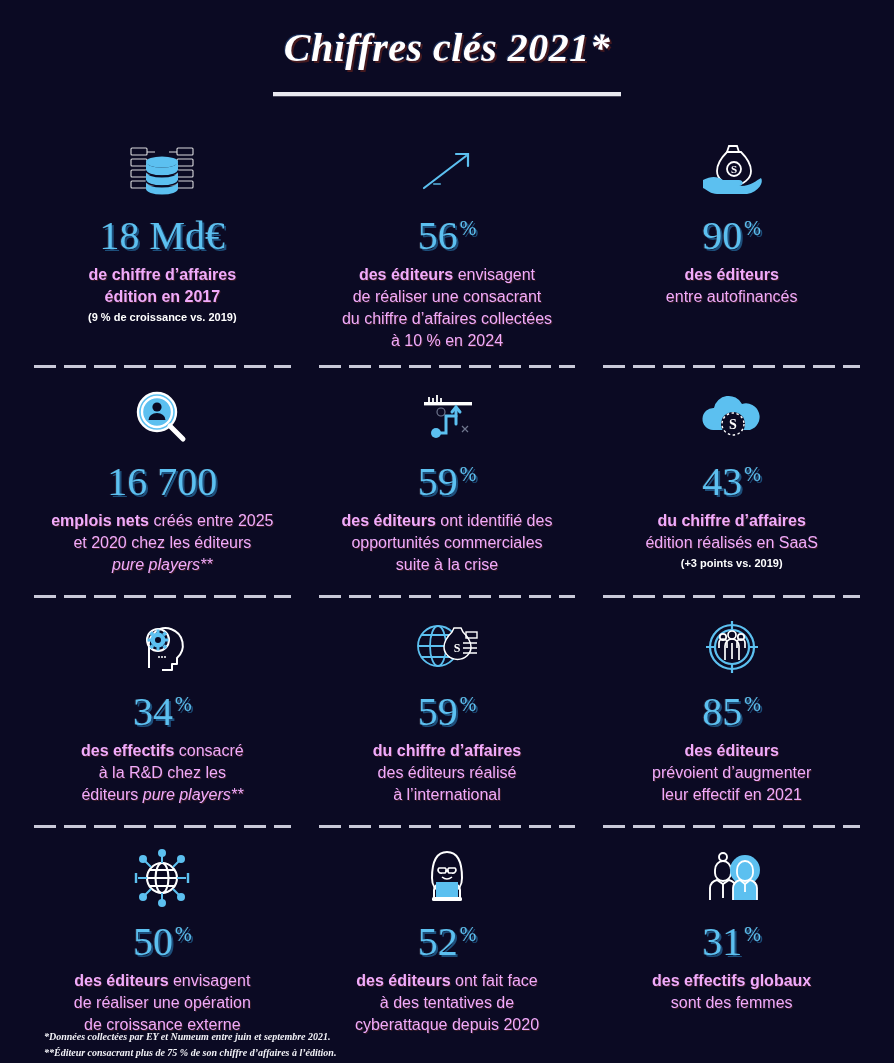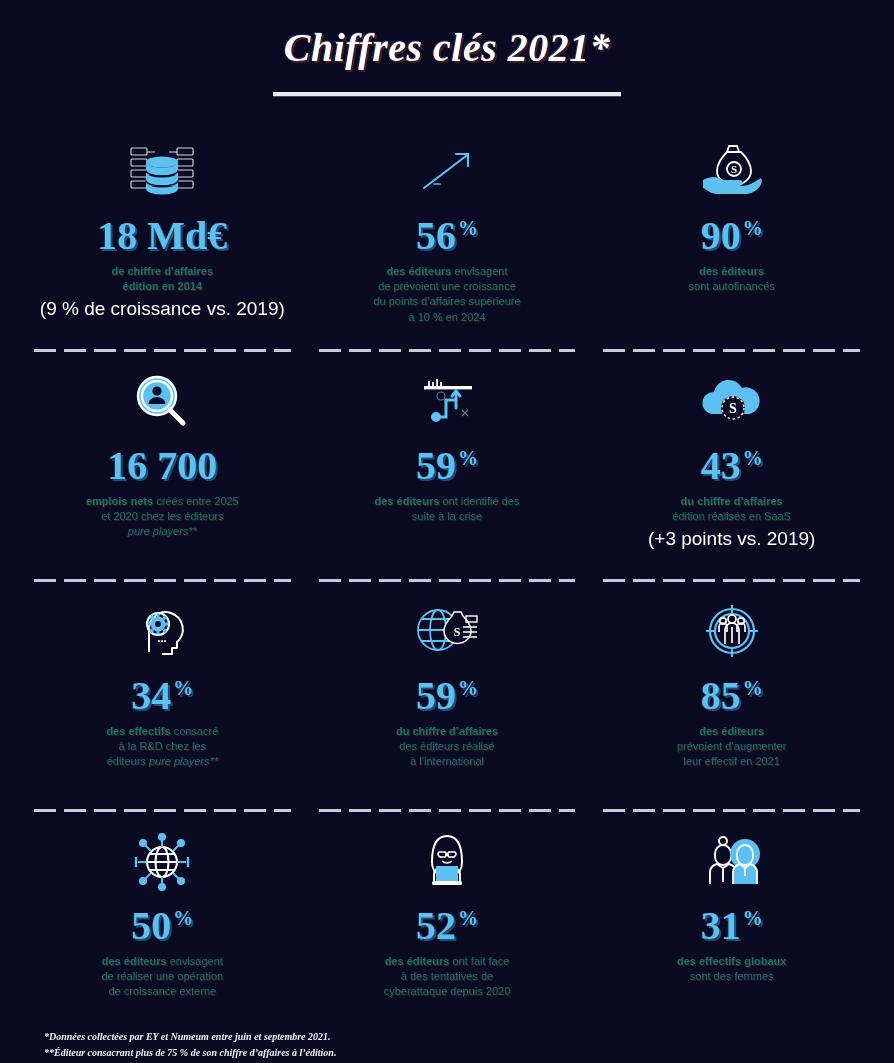--- a/index.html
+++ b/index.html
@@ -57,46 +57,46 @@
   }
 
   .icon{
     height:72px;display:flex;align-items:center;justify-content:center;
     margin-bottom:6px;
   }
   .icon svg{display:block;}
 
   .stat{
     font-family:"Liberation Serif", serif;
-    font-weight:bold;
+    font-weight:normal;
     font-size:40px;
     color:#5CC0F0;
     line-height:1;
     margin:2px 0 8px;
     text-shadow:2px 2px 0 #1D4E7A, -1px 0 0 rgba(255,255,255,.12);
     white-space:nowrap;
   }
   .stat .unit{
     font-size:20px;
     vertical-align:super;
     margin-left:2px;
     letter-spacing:0;
   }
   .desc{
-    font-size:11px;
+    font-size:16px;
     line-height:1.38;
-    color:#0f766e;
+    color:#f0abfc;
     max-width:265px;
     text-shadow:1px 1px 0 rgba(150,60,50,.35);
   }
   .desc b{font-weight:bold;}
   .desc i{font-style:italic;}
   .sub{
-    font-size:19px;
-    font-weight:normal;
+    font-size:11px;
+    font-weight:bold;
     line-height:1.35;
     margin-top:2px;
     color:#ffffff;
   }
 
   
   .footnotes{
     position:absolute;left:44px;bottom:3px;
     font-family:"Liberation Serif", serif;
     font-style:italic;font-weight:bold;
@@ -135,58 +135,58 @@
     <path d="M21 42 v7 a16 5.5 0 0 0 32 0 v-7 a16 5.5 0 0 1 -32 0 z"></path>
   </g>
   <g stroke="#0B0A23" stroke-width="1.4" fill="none">
     <path d="M21 30.5 a16 5.5 0 0 0 32 0 M21 40.5 a16 5.5 0 0 0 32 0"></path>
   </g>
 </svg>
         </div>
         <div class="stat">18 Md€</div>
         <div class="desc">
           <div><b>de chiffre d’affaires</b></div>
-          <div><b>édition en 2014</b></div>
+          <div><b>édition en 2017</b></div>
         </div>
         <div class="sub">(9 % de croissance vs. 2019)</div>
       </div>
       <div class="cell rule">
         <div class="icon">
           <svg width="74" height="64" viewBox="0 0 74 64">
   <g stroke="#5CC0F0" stroke-width="2.2" fill="none" stroke-linecap="round">
     <path d="M14 48 L56 16"></path>
               <path d="M46 14 L58 14 L58 26"></path>
     <path d="M24 44 L30 44" opacity=".7"></path>
   </g>
 </svg>
         </div>
         <div class="stat">56<span class="unit">%</span></div>
         <div class="desc">
           <div><b>des éditeurs </b><span>envisagent</span></div>
-          <div><span>de prévoient une croissance</span></div>
-          <div><span>du points d’affaires supérieure</span></div>
+          <div><span>de réaliser une consacrant</span></div>
+          <div><span>du chiffre d’affaires collectées</span></div>
           <div><span>à 10 % en 2024</span></div>
         </div>
       </div>
       <div class="cell rule">
         <div class="icon">
           <svg width="74" height="64" viewBox="0 0 74 64">
   <g stroke="#ffffff" stroke-width="1.8" fill="none">
     <path d="M32 12 l2 -6 h8 l2 6"></path>
     <path d="M32 12 h14 c7 7 10 13 10 19 a17 14 0 0 1 -34 0 c0 -6 3 -12 10 -19 z"></path>
     <circle cx="39" cy="29" r="7"></circle>
   </g>
   <text x="39" y="33" font-family="Liberation Serif, serif" font-size="11" font-weight="bold" fill="#ffffff" text-anchor="middle">S</text>
   <path d="M8 40 C16 36 22 36 28 40 L44 40 C49 40 49 46 44 46 L30 46 L46 46 C56 46 62 40 66 38 C69 42 64 52 52 54 L22 54 C16 54 12 50 8 48 Z" fill="#5CC0F0"></path>
 </svg>
         </div>
         <div class="stat">90<span class="unit">%</span></div>
         <div class="desc">
           <div><b>des éditeurs</b></div>
-          <div><span>sont autofinancés</span></div>
+          <div><span>entre autofinancés</span></div>
         </div>
       </div>
       <div class="cell rule">
         <div class="icon">
           <svg width="74" height="64" viewBox="0 0 74 64">
   <circle cx="32" cy="26" r="19" fill="#5CC0F0"></circle>
   <g stroke="#ffffff" stroke-width="2.4" fill="none">
     <circle cx="32" cy="26" r="19"></circle>
               <circle cx="32" cy="26" r="15"></circle>
     <path d="M45 40 L58 53" stroke-width="5" stroke-linecap="round"></path>
@@ -222,20 +222,21 @@
   <circle cx="26" cy="47" r="5" fill="#5CC0F0"></circle>
   <g stroke="#8890a8" stroke-width="1.2" fill="none" opacity=".8">
     <circle cx="31" cy="26" r="4"></circle>
               <path d="M52 40 l6 6 M58 40 l-6 6"></path>
   </g>
 </svg>
         </div>
         <div class="stat">59<span class="unit">%</span></div>
         <div class="desc">
           <div><b>des éditeurs </b><span>ont identifié des</span></div>
+          <div><span>opportunités commerciales</span></div>
           <div><span>suite à la crise</span></div>
         </div>
       </div>
       <div class="cell rule">
         <div class="icon">
           <svg width="74" height="64" viewBox="0 0 74 64">
   <path d="M18 44 a11 11 0 0 1 1 -22 a15 15 0 0 1 28 -4 a11 11 0 0 1 8 26 z" fill="#5CC0F0"></path>
   <circle cx="38" cy="38" r="12" fill="#0B0A23"></circle>
   <g stroke="#ffffff" stroke-width="1.4" fill="none" stroke-dasharray="2.5 2.5">
               <circle cx="38" cy="38" r="11"></circle>

